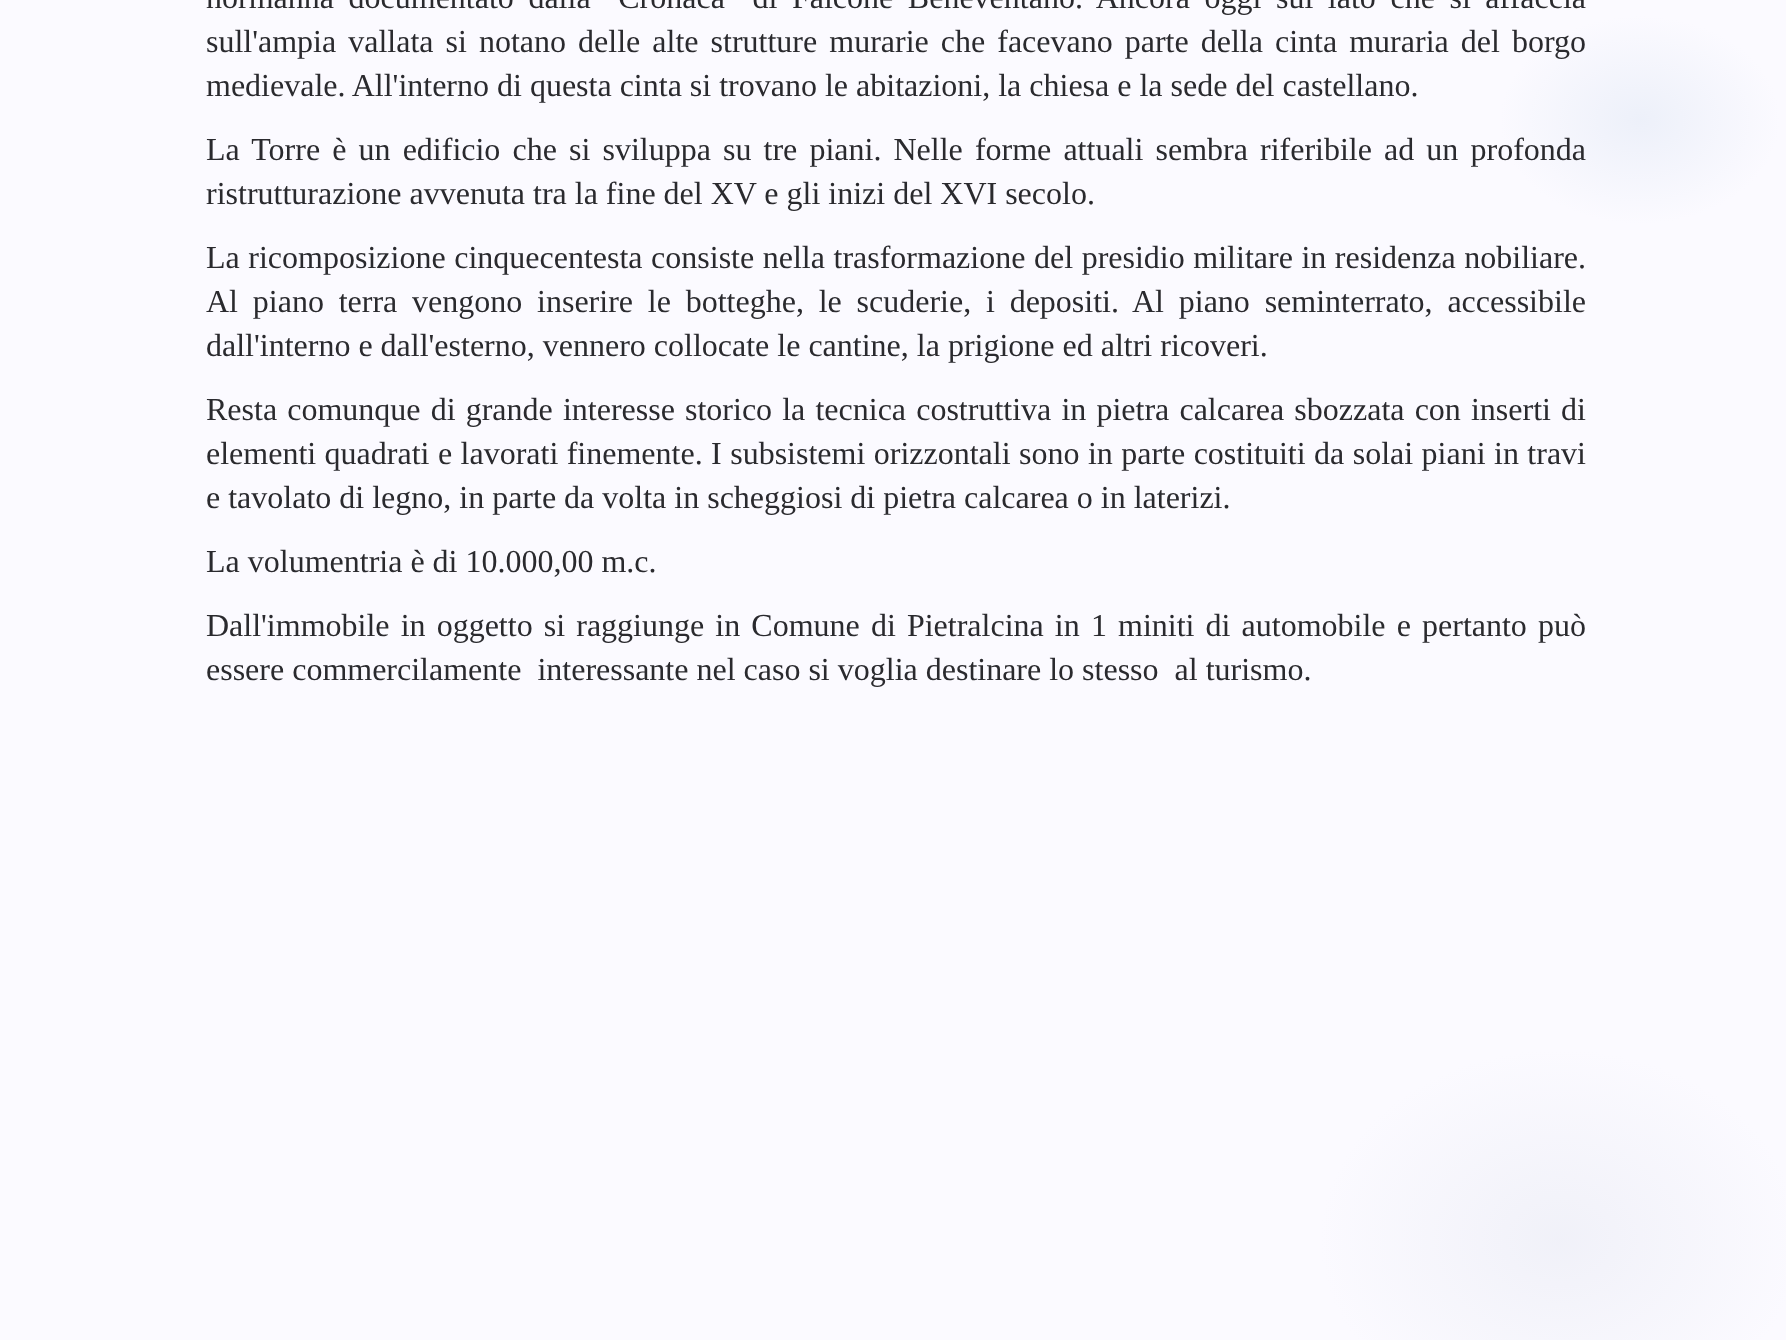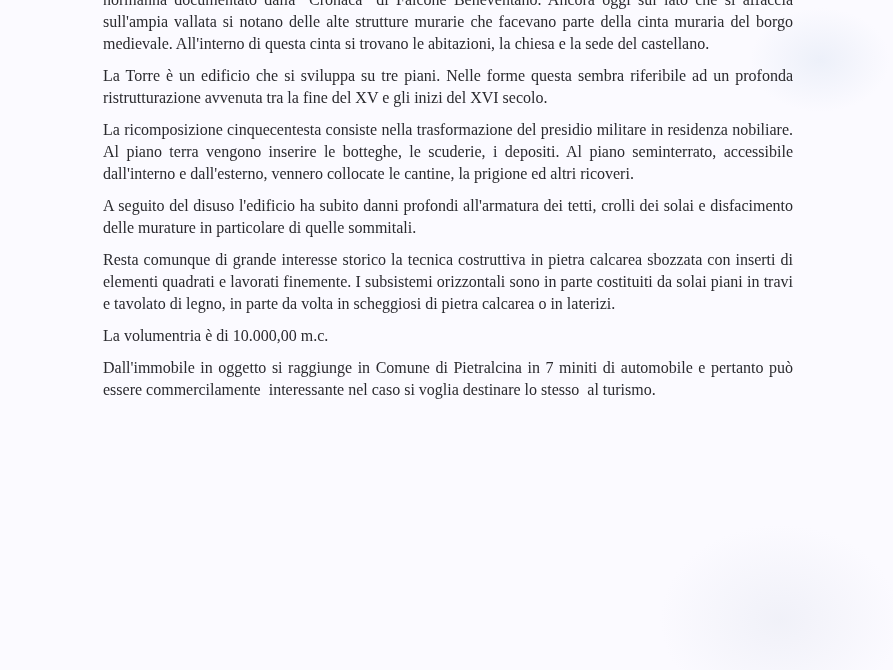--- a/index.html
+++ b/index.html
@@ -43,21 +43,20 @@
     .para.single {
       text-align: left;
     }
   </style>
 </head>
 <body>
 
 <div class="page">
   <div class="doc-body">
     <p class="para">normanna documentato dalla "Cronaca" di Falcone Beneventano. Ancora oggi sul lato che si affaccia sull'ampia vallata si notano delle alte strutture murarie che facevano parte della cinta muraria del borgo medievale. All'interno di questa cinta si trovano le abitazioni, la chiesa e la sede del castellano.</p>
-    <p class="para">La Torre è un edificio che si sviluppa su tre piani. Nelle forme questa sembra riferibile ad un profonda ristrutturazione avvenuta tra la fine del XV e gli inizi del XVI secolo.</p>
+    <p class="para">La Torre è un edificio che si sviluppa su tre piani. Nelle forme attuali sembra riferibile ad un profonda ristrutturazione avvenuta tra la fine del XV e gli inizi del XVI secolo.</p>
     <p class="para">La ricomposizione cinquecentesta consiste nella trasformazione del presidio militare in residenza nobiliare. Al piano terra vengono inserire le botteghe, le scuderie, i depositi. Al piano seminterrato, accessibile dall'interno e dall'esterno, vennero collocate le cantine, la prigione ed altri ricoveri.</p>
-    <p class="para">A seguito del disuso l'edificio ha subito danni profondi all'armatura dei tetti, crolli dei solai e disfacimento delle murature in particolare di quelle sommitali.</p>
     <p class="para">Resta comunque di grande interesse storico la tecnica costruttiva in pietra calcarea sbozzata con inserti di elementi quadrati e lavorati finemente. I subsistemi orizzontali sono in parte costituiti da solai piani in travi e tavolato di legno, in parte da volta in scheggiosi di pietra calcarea o in laterizi.</p>
 
     <p class="para single gap-large">La volumentria è di 10.000,00 m.c.</p>
-    <p class="para gap-large" style="white-space: pre-wrap;">Dall'immobile in oggetto si raggiunge in Comune di Pietralcina in 7 miniti di automobile e pertanto può essere commercilamente  interessante nel caso si voglia destinare lo stesso  al turismo.</p>
+    <p class="para gap-large" style="white-space: pre-wrap;">Dall'immobile in oggetto si raggiunge in Comune di Pietralcina in 1 miniti di automobile e pertanto può essere commercilamente  interessante nel caso si voglia destinare lo stesso  al turismo.</p>
   </div>
 </div>
 
 </body></html>

